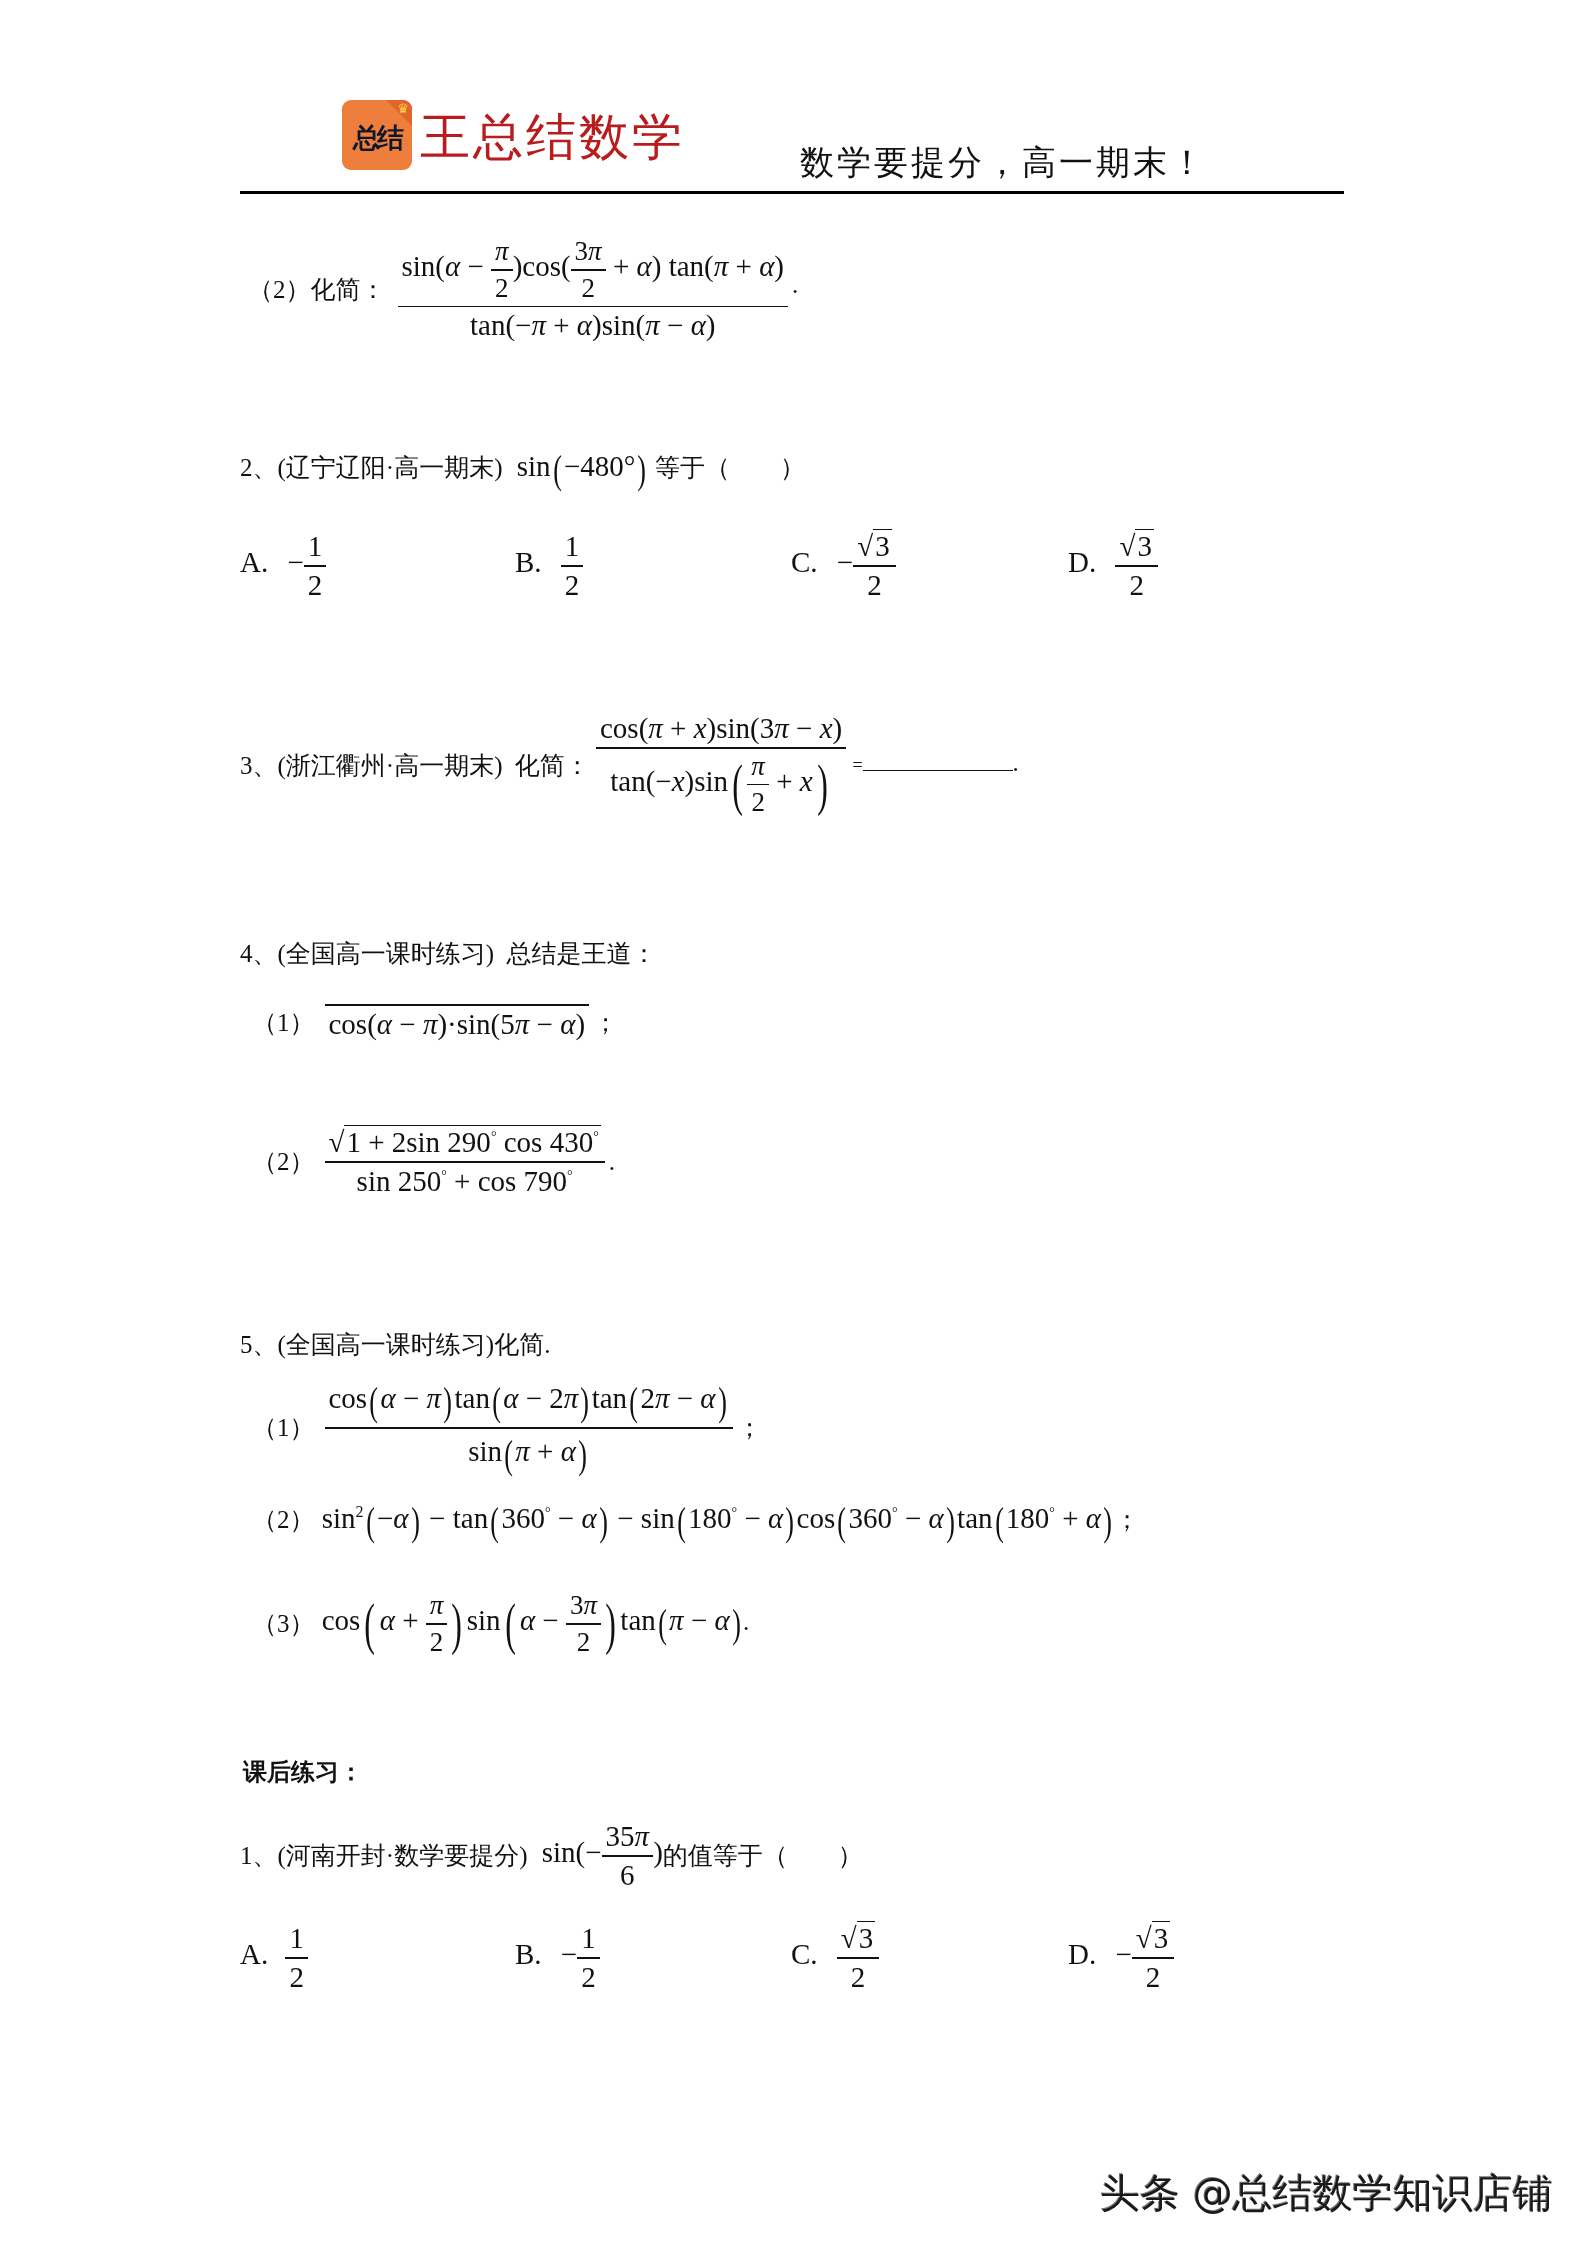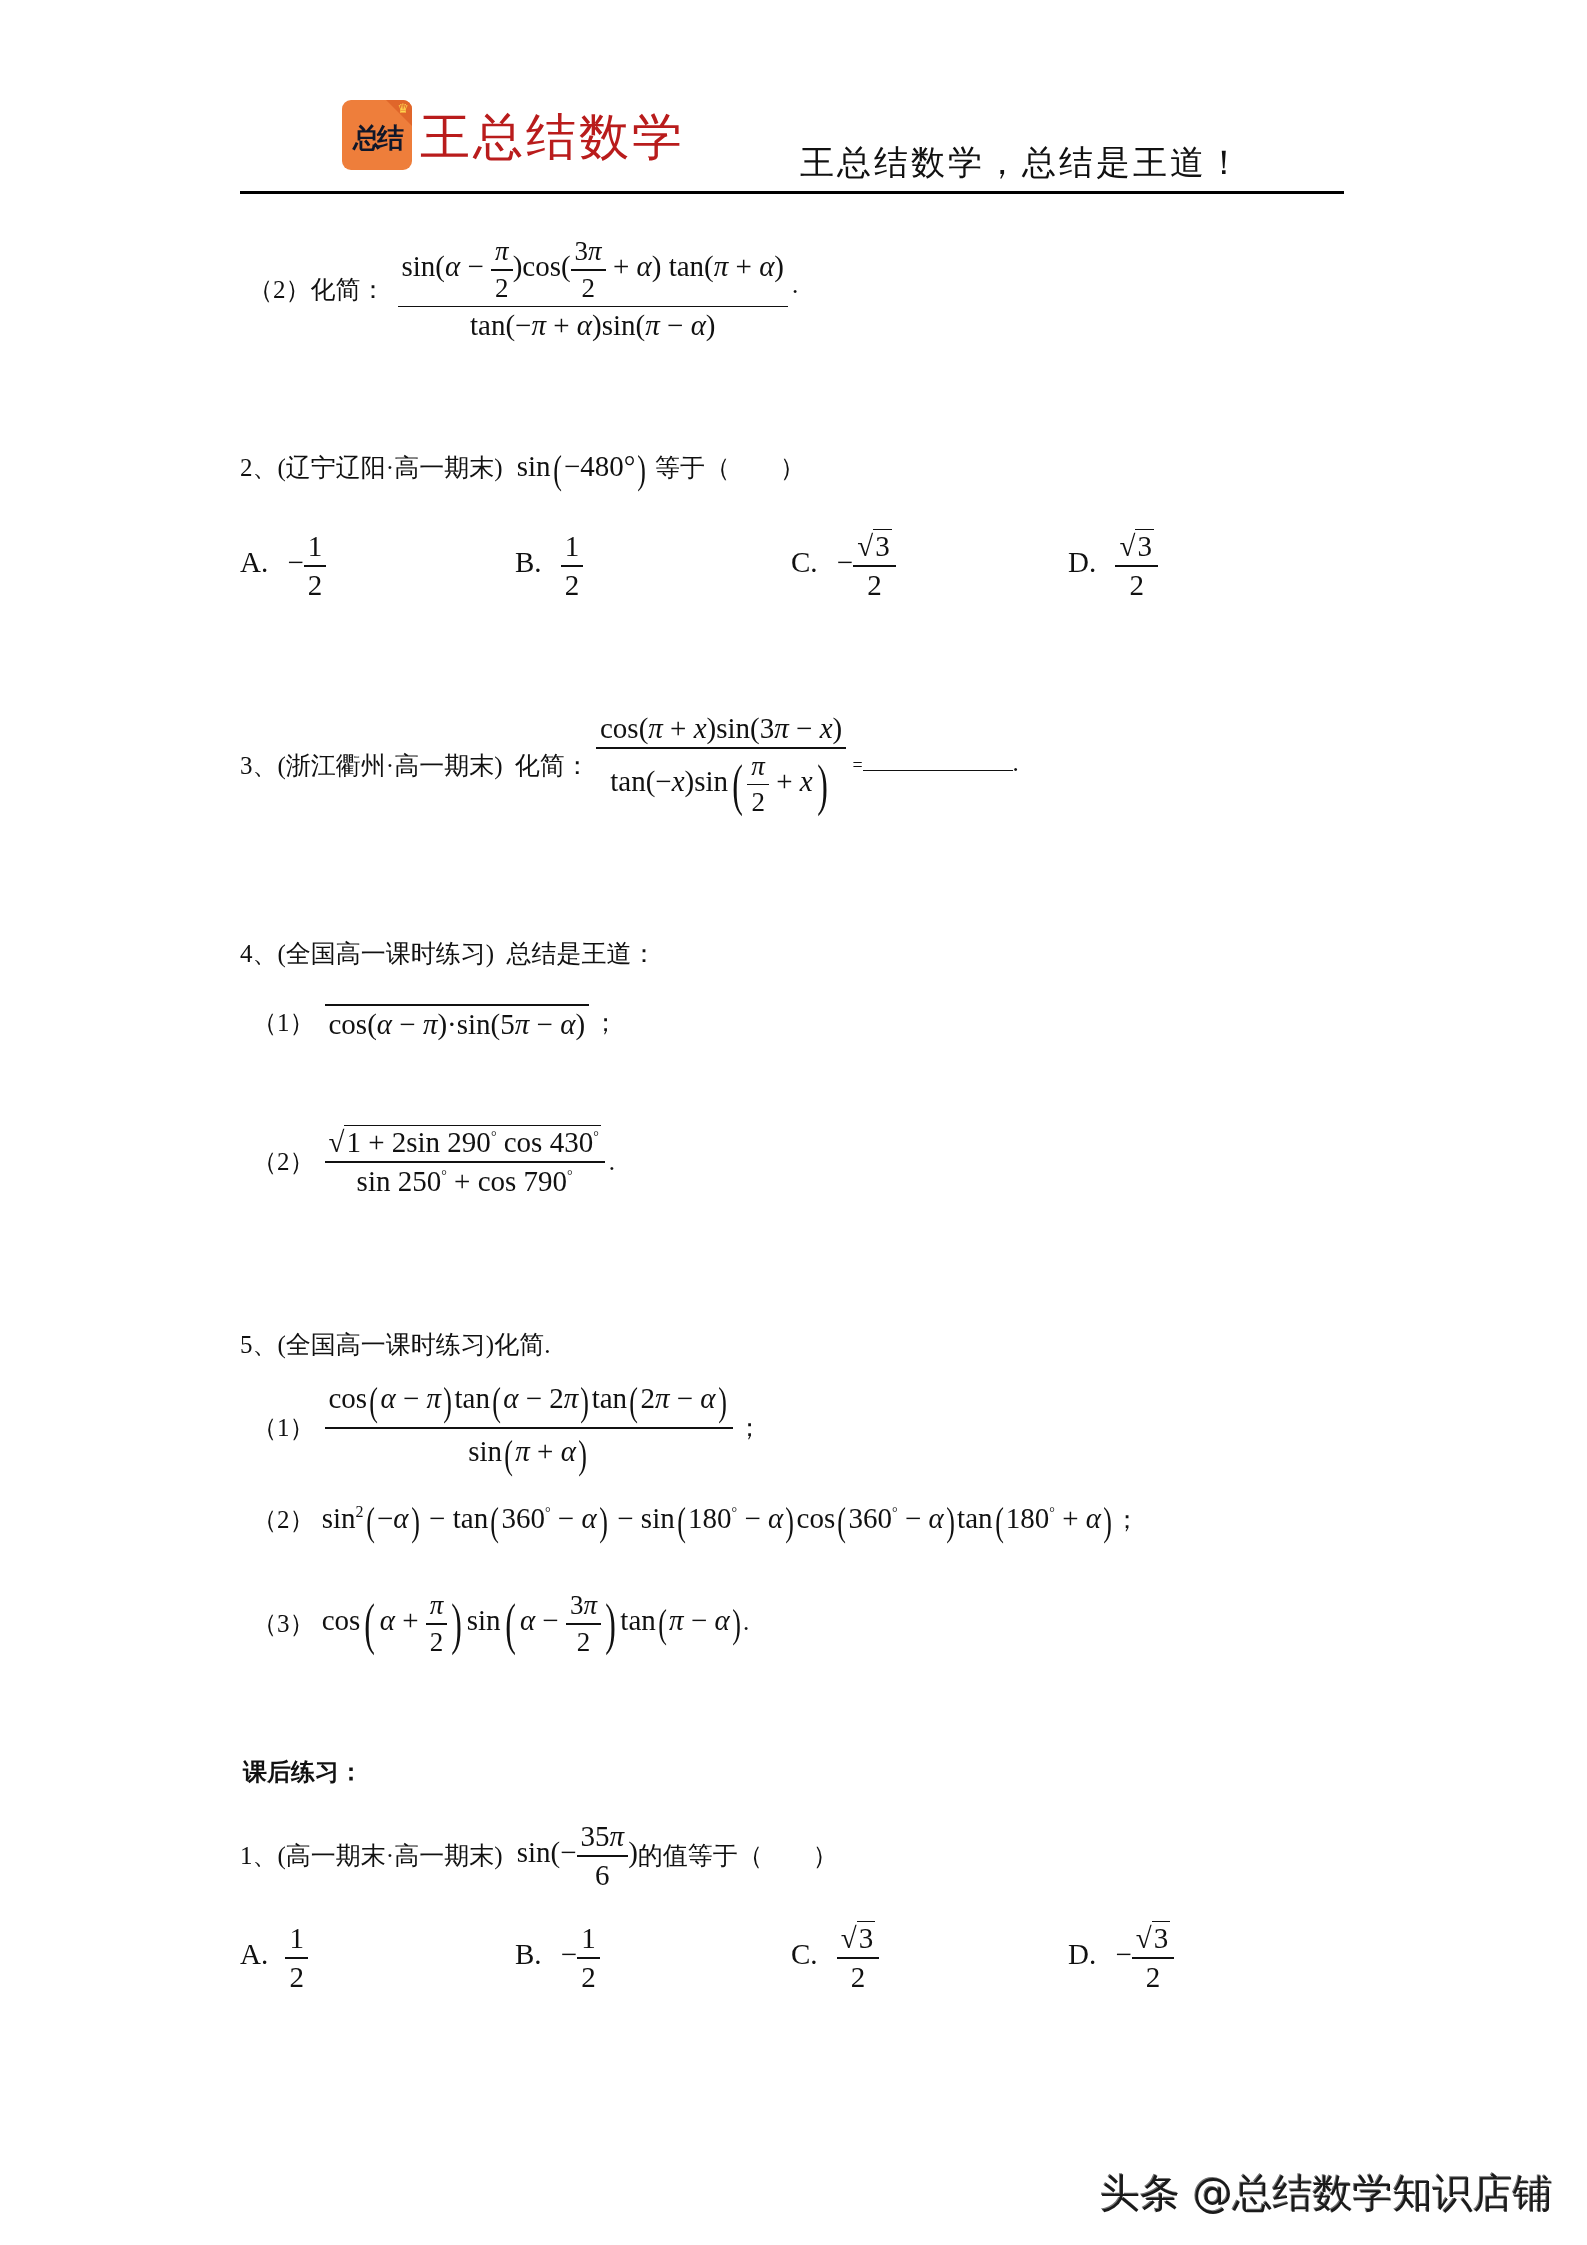--- a/index.html
+++ b/index.html
@@ -31,21 +31,21 @@
 </style>
 </head>
 <body>
 
 <div class="abs logo-box">
   <div class="corner"></div>
   <div class="crown">♛</div>
   <div class="mark">总结</div>
 </div>
 <div class="abs logo-text">王总结数学</div>
-<div class="abs slogan">王总结数学，总结是王道！</div>
+<div class="abs slogan">数学要提分，高一期末！</div>
 <div class="abs rule"></div>
 
 <div class="abs" style="left:248px; top:236px;">
   <span class="txt" style="vertical-align:middle;">（2）化简：</span>
   <span class="frac math" style="margin-left:8px;">
     <span class="num">sin(<i>α</i> − <span class="frac small">
           <span class="num it">π</span>
           <span class="bar"></span>
           <span class="den">2</span>
         </span>)cos(<span class="frac small">
@@ -159,21 +159,21 @@
       </span><span class="big-paren">)</span>sin<span class="big-paren">(</span><i>α</i> − <span class="frac small">
         <span class="num">3<i>π</i></span>
         <span class="bar"></span>
         <span class="den">2</span>
       </span><span class="big-paren">)</span>tan<span class="mid-paren">(</span><i>π</i> − <i>α</i><span class="mid-paren">)</span></span><span class="txt">.</span>
 </div>
 
 <div class="abs h-section">课后练习：</div>
 
 <div class="abs txt" style="left:240px; top:1820px;">
-  <span style="vertical-align:middle;">1、</span><span style="vertical-align:middle;">(高一期末·高一期末)</span>
+  <span style="vertical-align:middle;">1、</span><span style="vertical-align:middle;">(河南开封·数学要提分)</span>
   <span class="math" style="margin-left:8px; vertical-align:middle;">sin(−<span class="frac">
         <span class="num">35<i>π</i></span>
         <span class="bar"></span>
         <span class="den">6</span>
       </span>)</span><span style="vertical-align:middle;">的值等于（　　）</span>
 </div>
 <div class="abs math" style="left:240px; top:1922px;">
   <span>A.</span>
   <span class="frac" style="margin-left:10px;">
       <span class="num">1</span>

